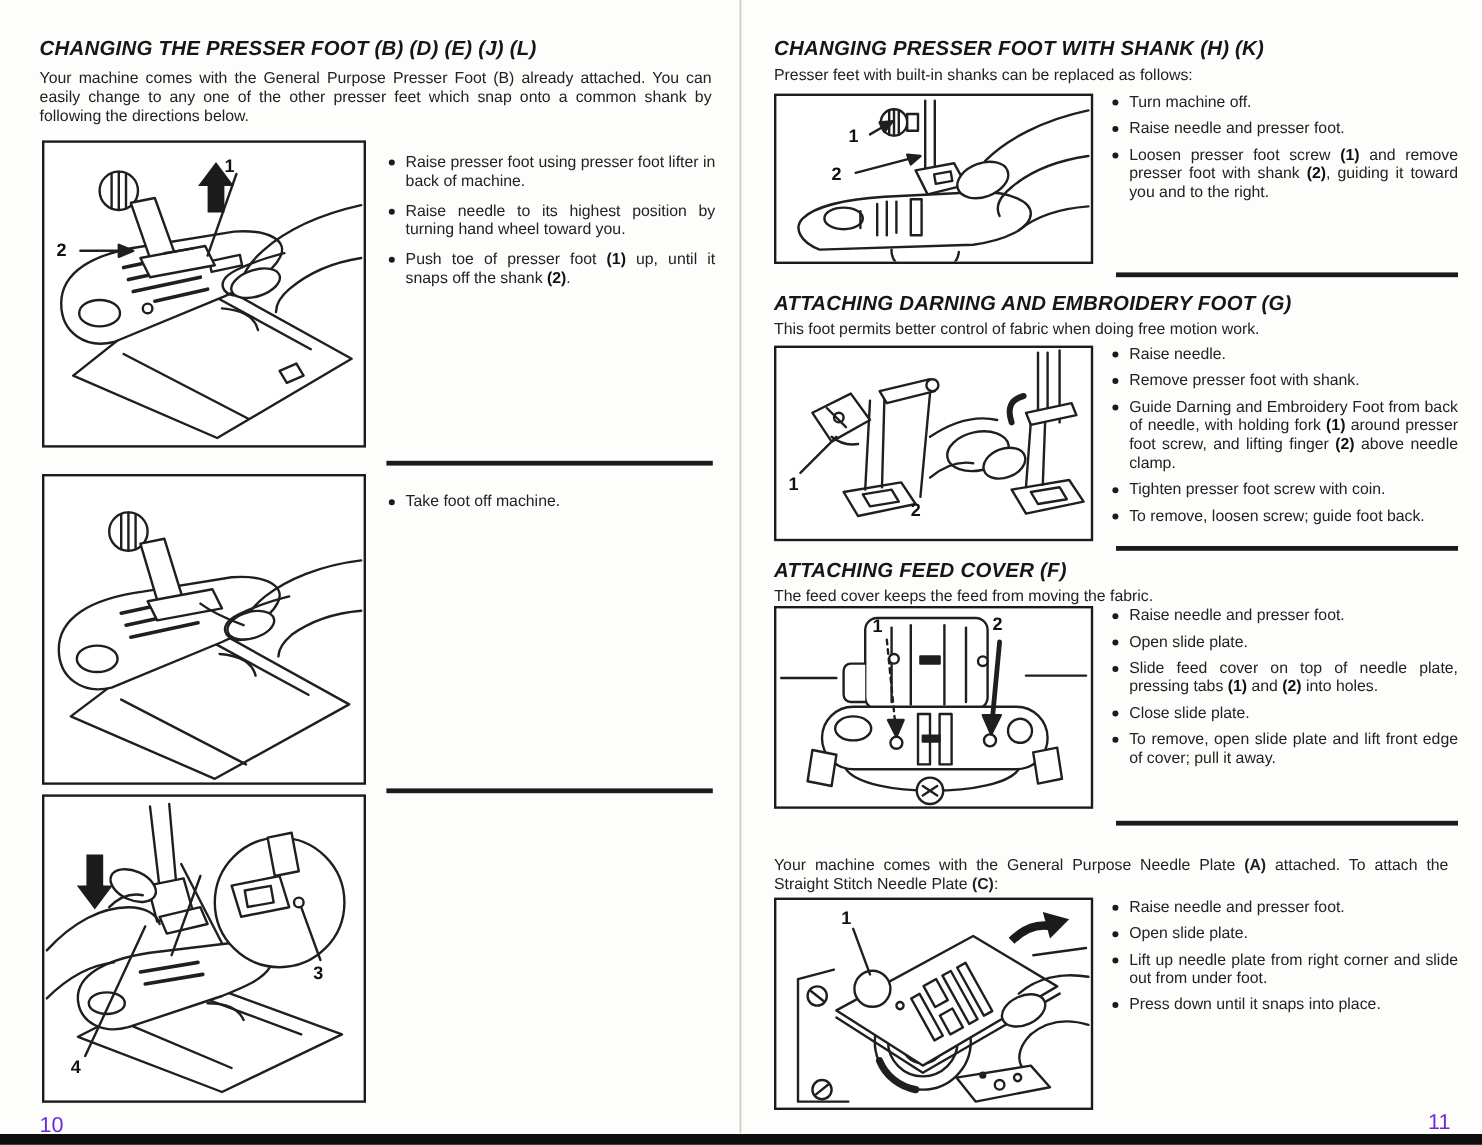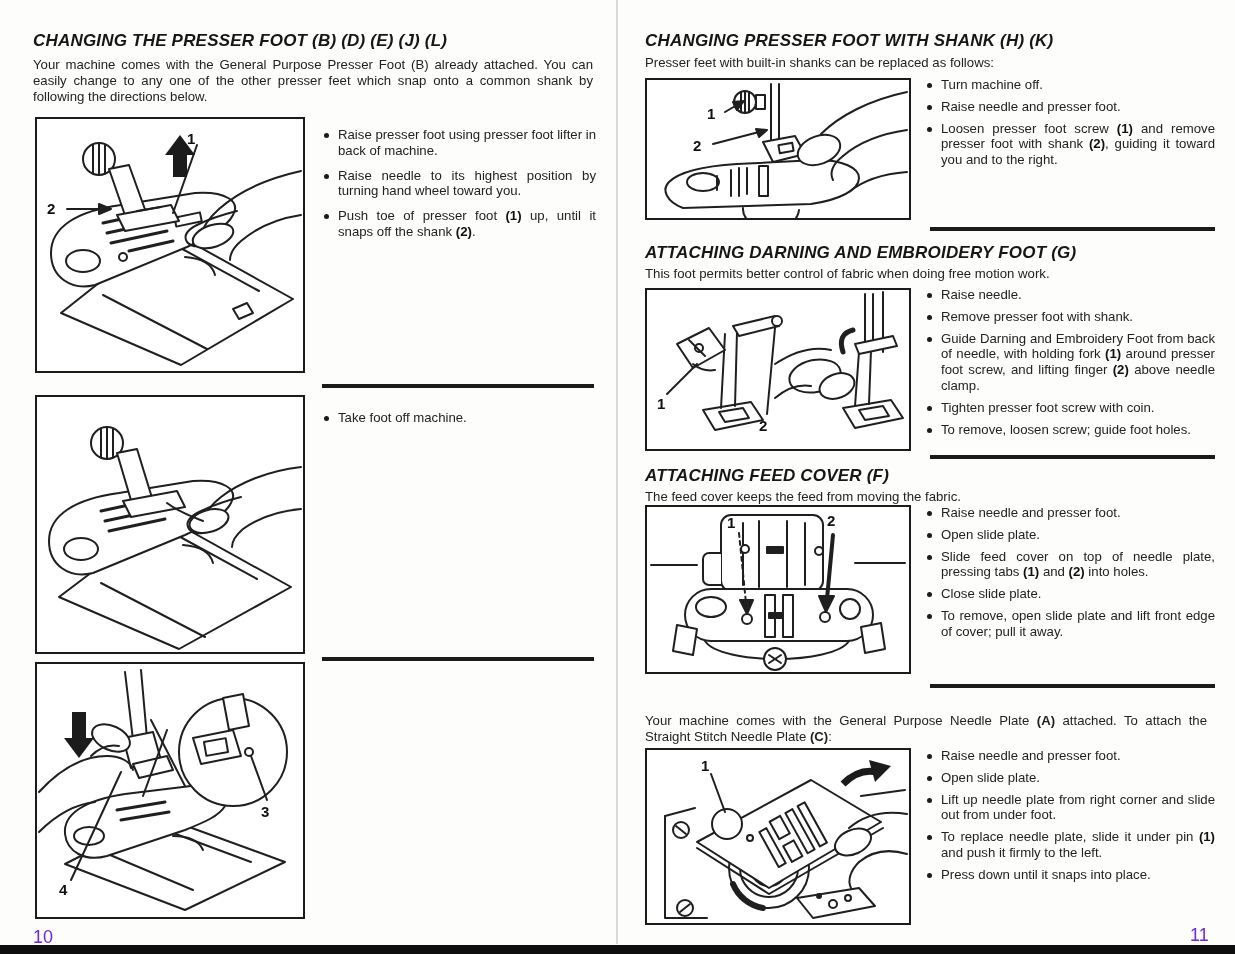--- a/index.html
+++ b/index.html
@@ -260,21 +260,21 @@
     </svg>
     <span class="callout" style="left:10px;top:106px">1</span>
     <span class="callout" style="left:112px;top:128px">2</span>
   </div>
 
   <ul class="bullets" style="left:307px;top:287px;width:290px">
       <li>Raise needle.</li>
       <li>Remove presser foot with shank.</li>
       <li>Guide Darning and Embroidery Foot from back of needle, with holding fork <b>(1)</b> around presser foot screw, and lifting finger <b>(2)</b> above needle clamp.</li>
       <li>Tighten presser foot screw with coin.</li>
-      <li>To remove, loosen screw; guide foot holes.</li>
+      <li>To remove, loosen screw; guide foot back.</li>
     </ul>
 
   <div class="divider" style="left:312px;top:455px;width:285px"></div>
 
   <h1 class="sec-title" style="left:27px;top:466px">ATTACHING FEED COVER (F)</h1>
   <p class="intro" style="left:27px;top:489px;width:560px">The feed cover keeps the feed from moving the fabric.</p>
 
   <div class="figbox" style="left:27px;top:505px;width:266px;height:169px">
     <svg viewBox="0 0 262 165">
       <g class="ln">
@@ -364,21 +364,20 @@
       <path d="M196,34 q16,-16 34,-12" fill="none" stroke="#1b1b1b" stroke-width="7"></path>
       <polygon points="244,16 222,10 228,32" fill="#1b1b1b"></polygon>
     </svg>
     <span class="callout" style="left:54px;top:8px">1</span>
   </div>
 
   <ul class="bullets" style="left:307px;top:748px;width:290px">
       <li>Raise needle and presser foot.</li>
       <li>Open slide plate.</li>
       <li>Lift up needle plate from right corner and slide out from under foot.</li>
-      <li>To replace needle plate, slide it under pin <b>(1)</b> and push it firmly to the left.</li>
       <li>Press down until it snaps into place.</li>
     </ul>
 
   <div class="pagenum" style="left:572px;top:925px">11</div>
 </div>
 
 <div class="gutter"></div>
 <div class="bottom-bar"></div>
 
 </body></html>

